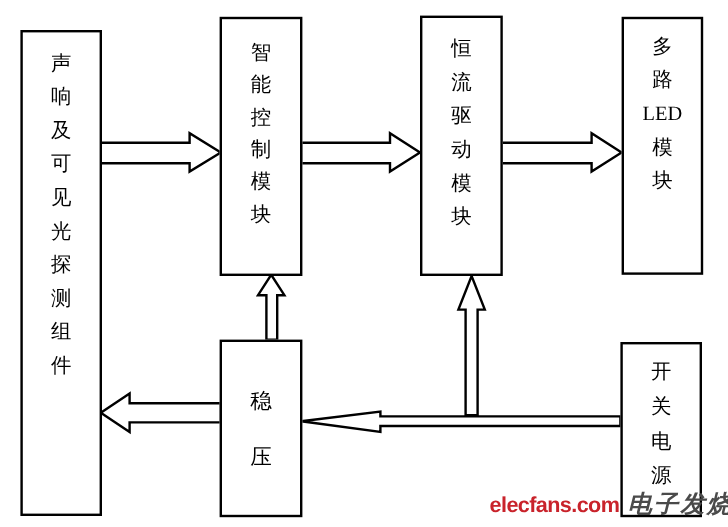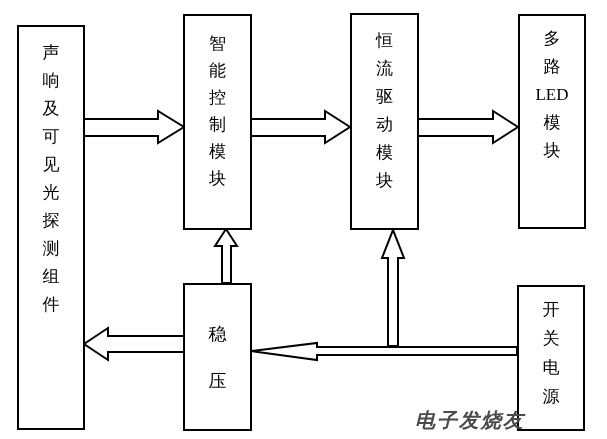--- a/index.html
+++ b/index.html
@@ -127,16 +127,17 @@
   </div>
 
   <div class="box box-power">
     <span class="ln">开</span>
     <span class="ln">关</span>
     <span class="ln">电</span>
     <span class="ln">源</span>
   </div>
 
   <div class="watermark">
+    <span class="wm-en" style="color: rgb(201, 35, 43);">elecfans.com</span>
     <span class="wm-cn" style="color: rgb(74, 74, 74);">电子发烧友</span>
   </div>
 
 </div>
 
 </body></html>

